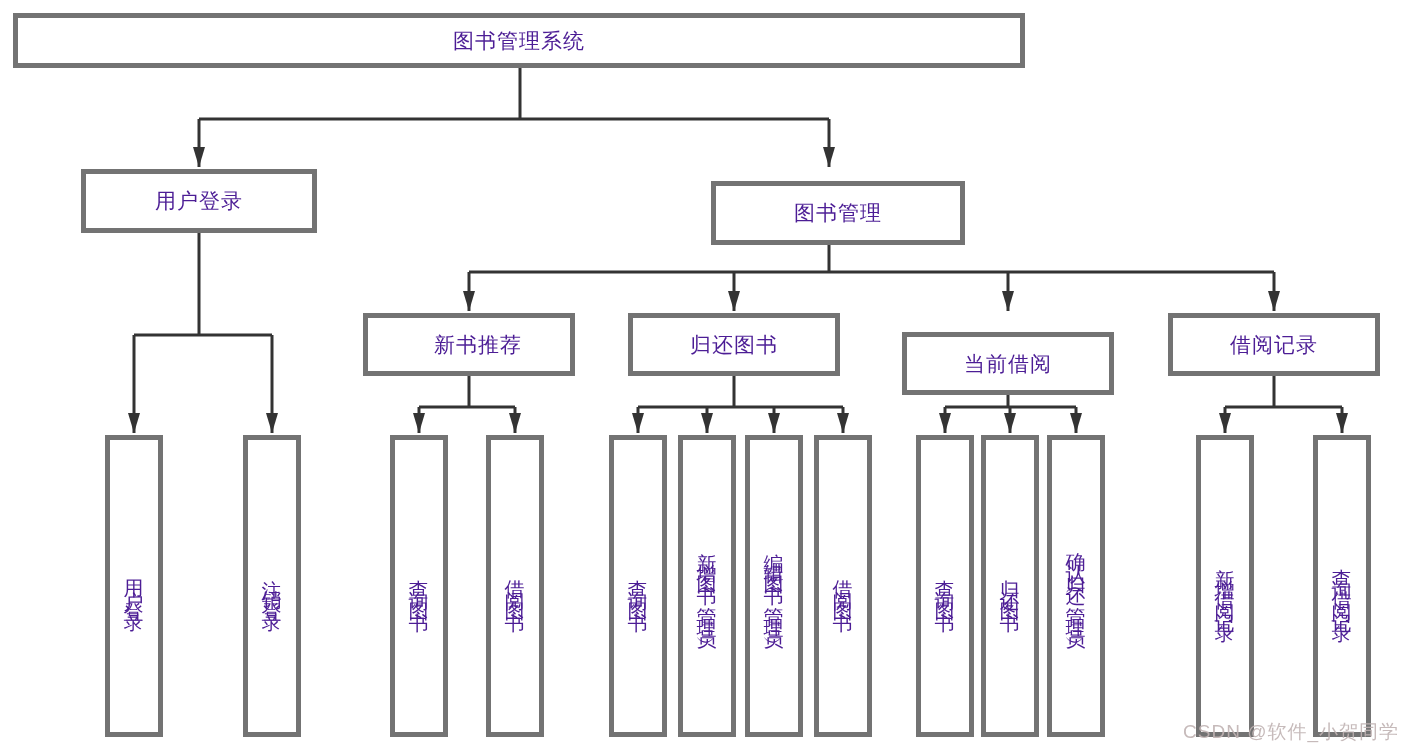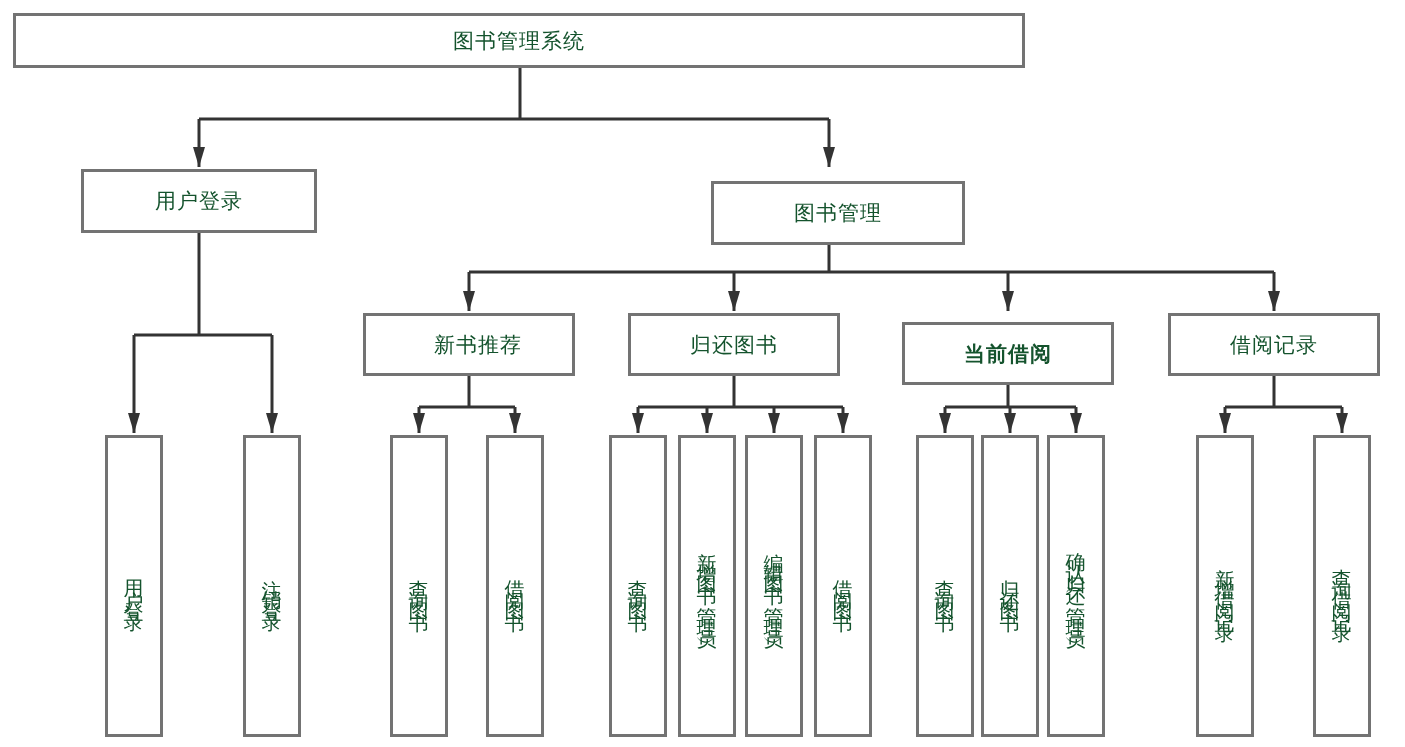--- a/index.html
+++ b/index.html
@@ -14,25 +14,25 @@
   .connectors {
     position: absolute;
     left: 0; top: 0;
     width: 1405px; height: 747px;
     pointer-events: none;
   }
   .node {
     position: absolute;
     box-sizing: border-box;
     background: #ffffff;
-    border: 3px solid #737373;
+    border: 5px solid #737373;
     display: flex;
     align-items: center;
     justify-content: center;
-    color: #14532d;
+    color: #4c1d95;
   }
   .hbox { font-size: 21px; letter-spacing: 1px; white-space: nowrap; }
   .vbox { font-size: 20px; }
   .vtext {
     writing-mode: vertical-rl;
     text-orientation: mixed;
     letter-spacing: 11px;
     line-height: 1;
     white-space: nowrap;
   }
@@ -106,21 +106,21 @@
   <div class="node hbox" style="left:711px; top:181px; width:254px; height:64px;text-align:center;">
     <span>图书管理</span>
   </div>
 
   <div class="node hbox" style="left:363px; top:313px; width:212px; height:63px;padding-left:18px;">
     <span>新书推荐</span>
   </div>
   <div class="node hbox" style="left:628px; top:313px; width:212px; height:63px;">
     <span>归还图书</span>
   </div>
-  <div class="node hbox" style="left:902px; top:322px; width:212px; height:63px;font-weight:bold;">
+  <div class="node hbox" style="left:902px; top:332px; width:212px; height:63px;">
     <span>当前借阅</span>
   </div>
   <div class="node hbox" style="left:1168px; top:313px; width:212px; height:63px;text-align:right;">
     <span>借阅记录</span>
   </div>
 
   <div class="node vbox" style="left:105px; top:435px; width:58px; height:302px;">
     <span class="vtext">用户登录</span>
   </div>
   <div class="node vbox" style="left:243px; top:435px; width:58px; height:302px;">
@@ -157,14 +157,15 @@
     <span class="vtext">确认归还（管理员）</span>
   </div>
 
   <div class="node vbox" style="left:1196px; top:435px; width:58px; height:302px;">
     <span class="vtext">新增借阅记录</span>
   </div>
   <div class="node vbox" style="left:1313px; top:435px; width:58px; height:302px;">
     <span class="vtext">查询借阅记录</span>
   </div>
 
+  <div class="watermark">CSDN @软件_小贺同学</div>
 
 </div>
 
 </body></html>

